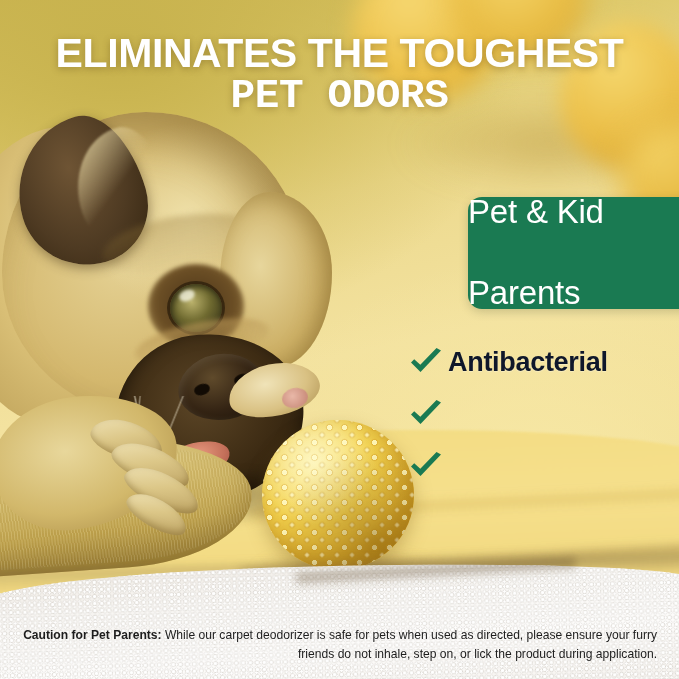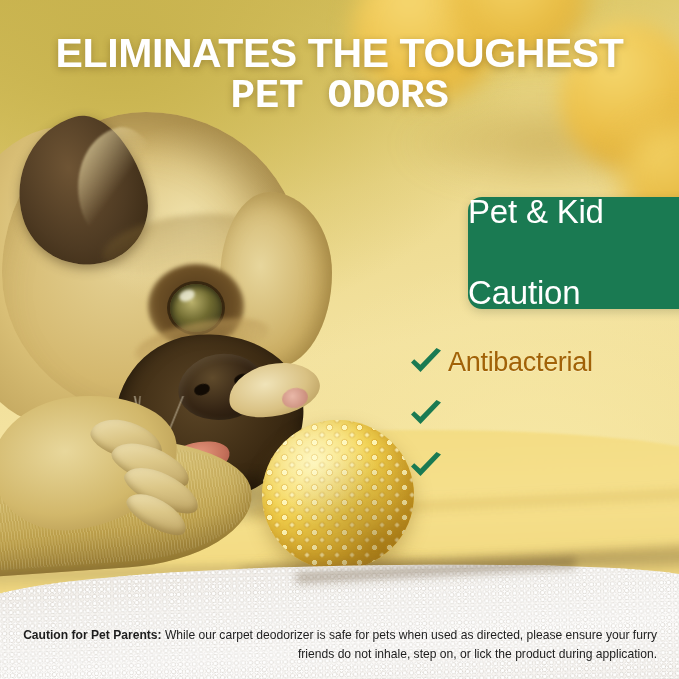--- a/index.html
+++ b/index.html
@@ -316,21 +316,21 @@
     position:absolute; left:408px; top:336px; width:271px;
   }
   .feature {
     display:flex; align-items:center;
     height:52px;
     margin-bottom:0px;
   }
   .feature .check { width:40px; flex:0 0 40px; display:block; }
   .feature .check svg { display:block; }
   .feature .label {
-    font-size:27px; font-weight:normal; color:#a16207;
+    font-size:27px; font-weight:bold; color:#0f172a;
     letter-spacing:-.3px; white-space:nowrap;
     text-shadow:0 1px 1px rgba(255,255,255,.30);
   }
 
   
   .caution {
     position:absolute; left:0; top:626px; width:679px;
     padding:0 22px;
     text-align:right;
     font-size:12.1px;
@@ -397,21 +397,21 @@
   <div class="carpet-texture"></div>
   <div class="carpet-dark-gap"></div>
 
   <div class="headline">
     <span class="l1">ELIMINATES THE TOUGHEST</span>
     <span class="l2">PET ODORS</span>
   </div>
 
   <div class="badge">
     <span>Pet &amp; Kid</span>
-    <span>Caution</span>
+    <span>Parents</span>
   </div>
 
   <div class="features">
 
     <div class="feature">
       <span class="check">
         <svg width="36" height="30" viewBox="0 0 36 30" aria-hidden="true">
           <path d="M3 15.5 L12.5 25 L33 3.5 L28.5 1 L12.3 17.8 L6.2 12.2 Z" fill="#1a7a52"></path>
         </svg>
       </span>

